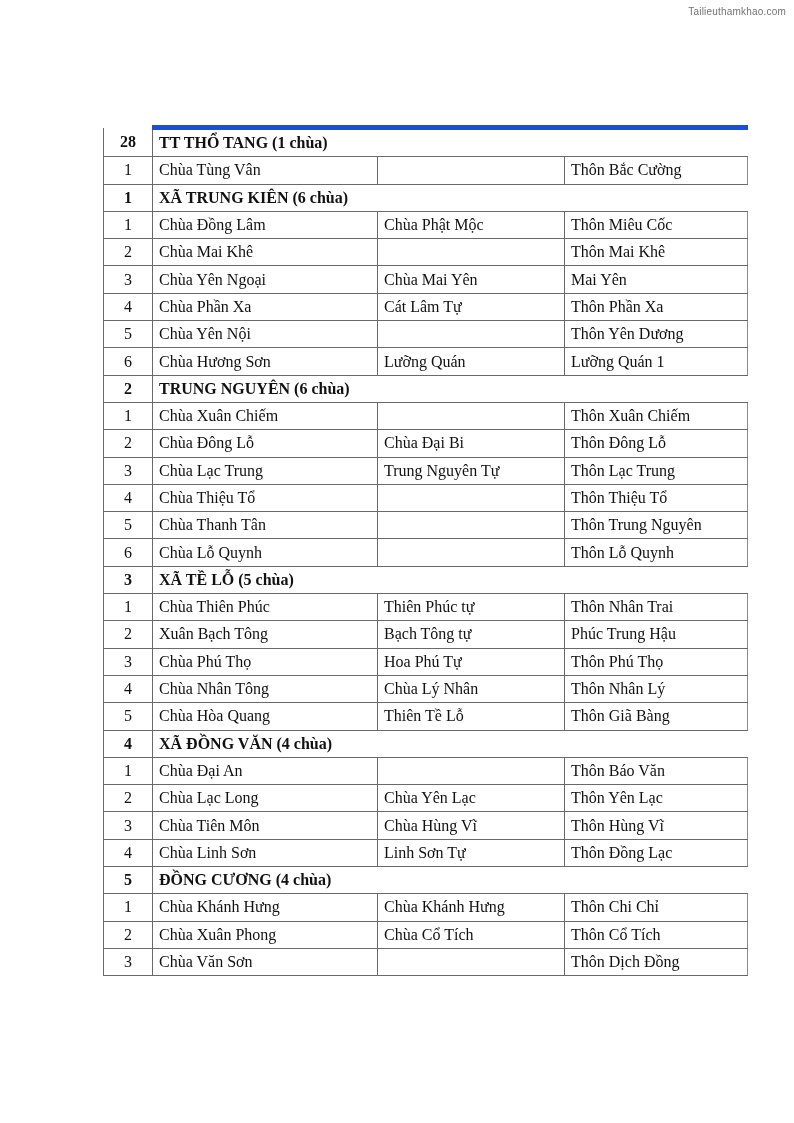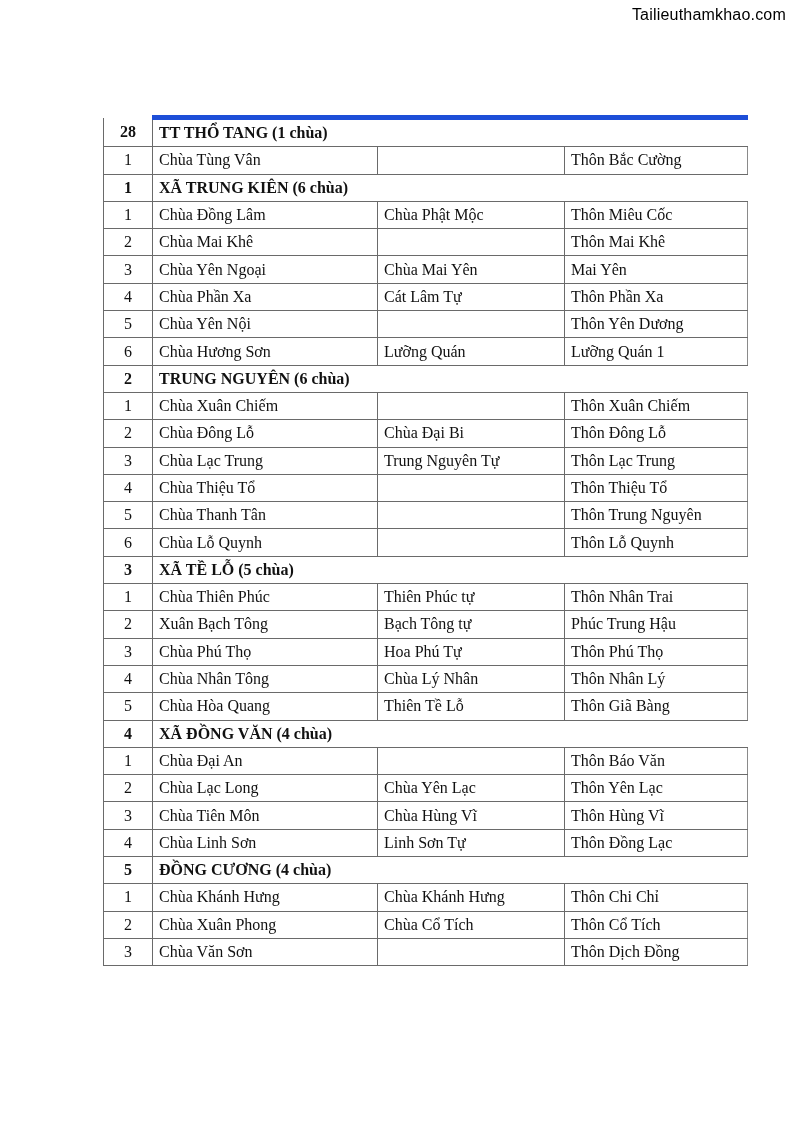--- a/index.html
+++ b/index.html
@@ -4,24 +4,24 @@
 <style>
   html, body { margin: 0; padding: 0; }
   body {
     width: 794px; height: 1123px; background: #ffffff; position: relative;
     font-family: "Liberation Serif", "DejaVu Serif", serif; color: #111;
     overflow: hidden;
   }
   .watermark {
     position: absolute; top: 6px; right: 8px;
     font-family: "Liberation Sans", "DejaVu Sans", sans-serif;
-    font-size: 16px; color: #000000; letter-spacing: 0.2px;
+    font-size: 10px; color: #737373; letter-spacing: 0.2px;
   }
   .doc-table {
-    position: absolute; left: 103px; top: 115px;
+    position: absolute; left: 103px; top: 125px;
     border-collapse: collapse; table-layout: fixed;
     width: 644px;
   }
   .doc-table col.c-no { width: 49px; }
   .doc-table col.c-name { width: 225px; }
   .doc-table col.c-alt { width: 187px; }
   .doc-table col.c-loc { width: 183px; }
   .doc-table td {
     height: 26.3px; padding: 0 6px; font-size: 16px; line-height: 18px;
     border-left: 1px solid #6a6a6a; border-top: 1px solid #6a6a6a;

